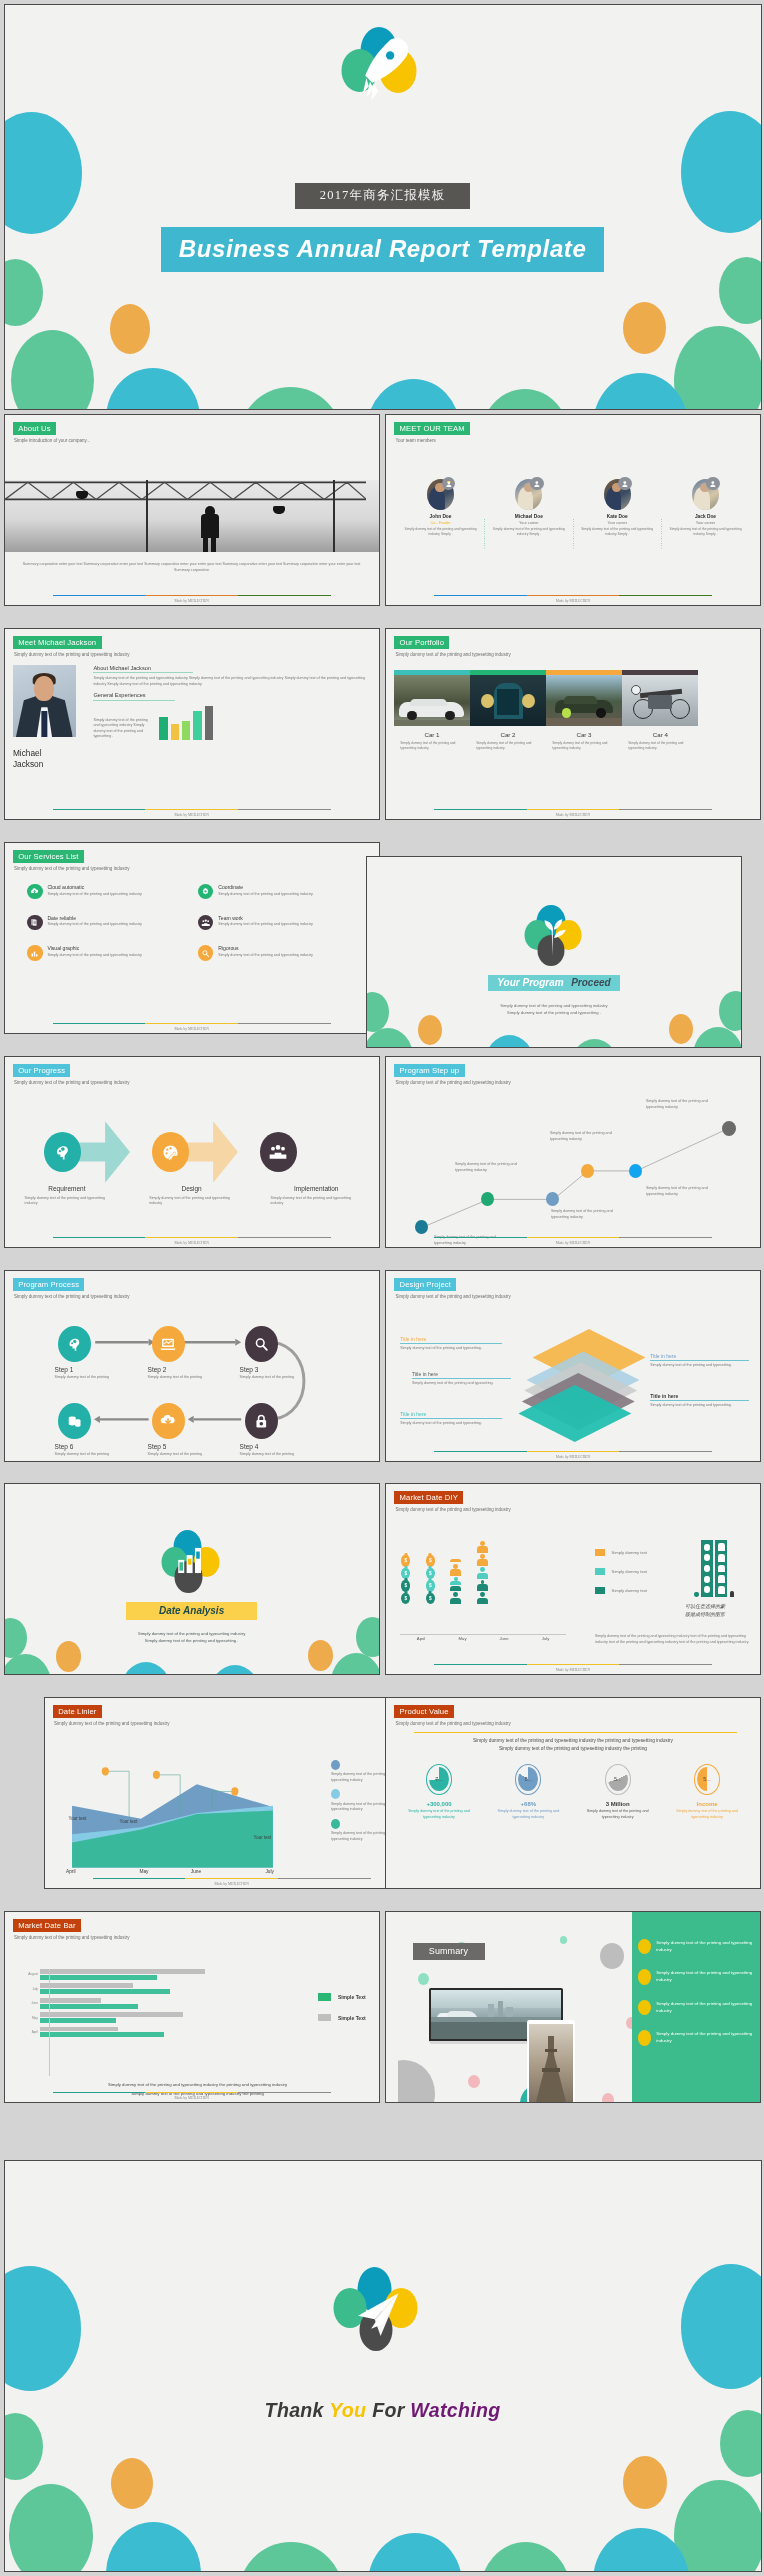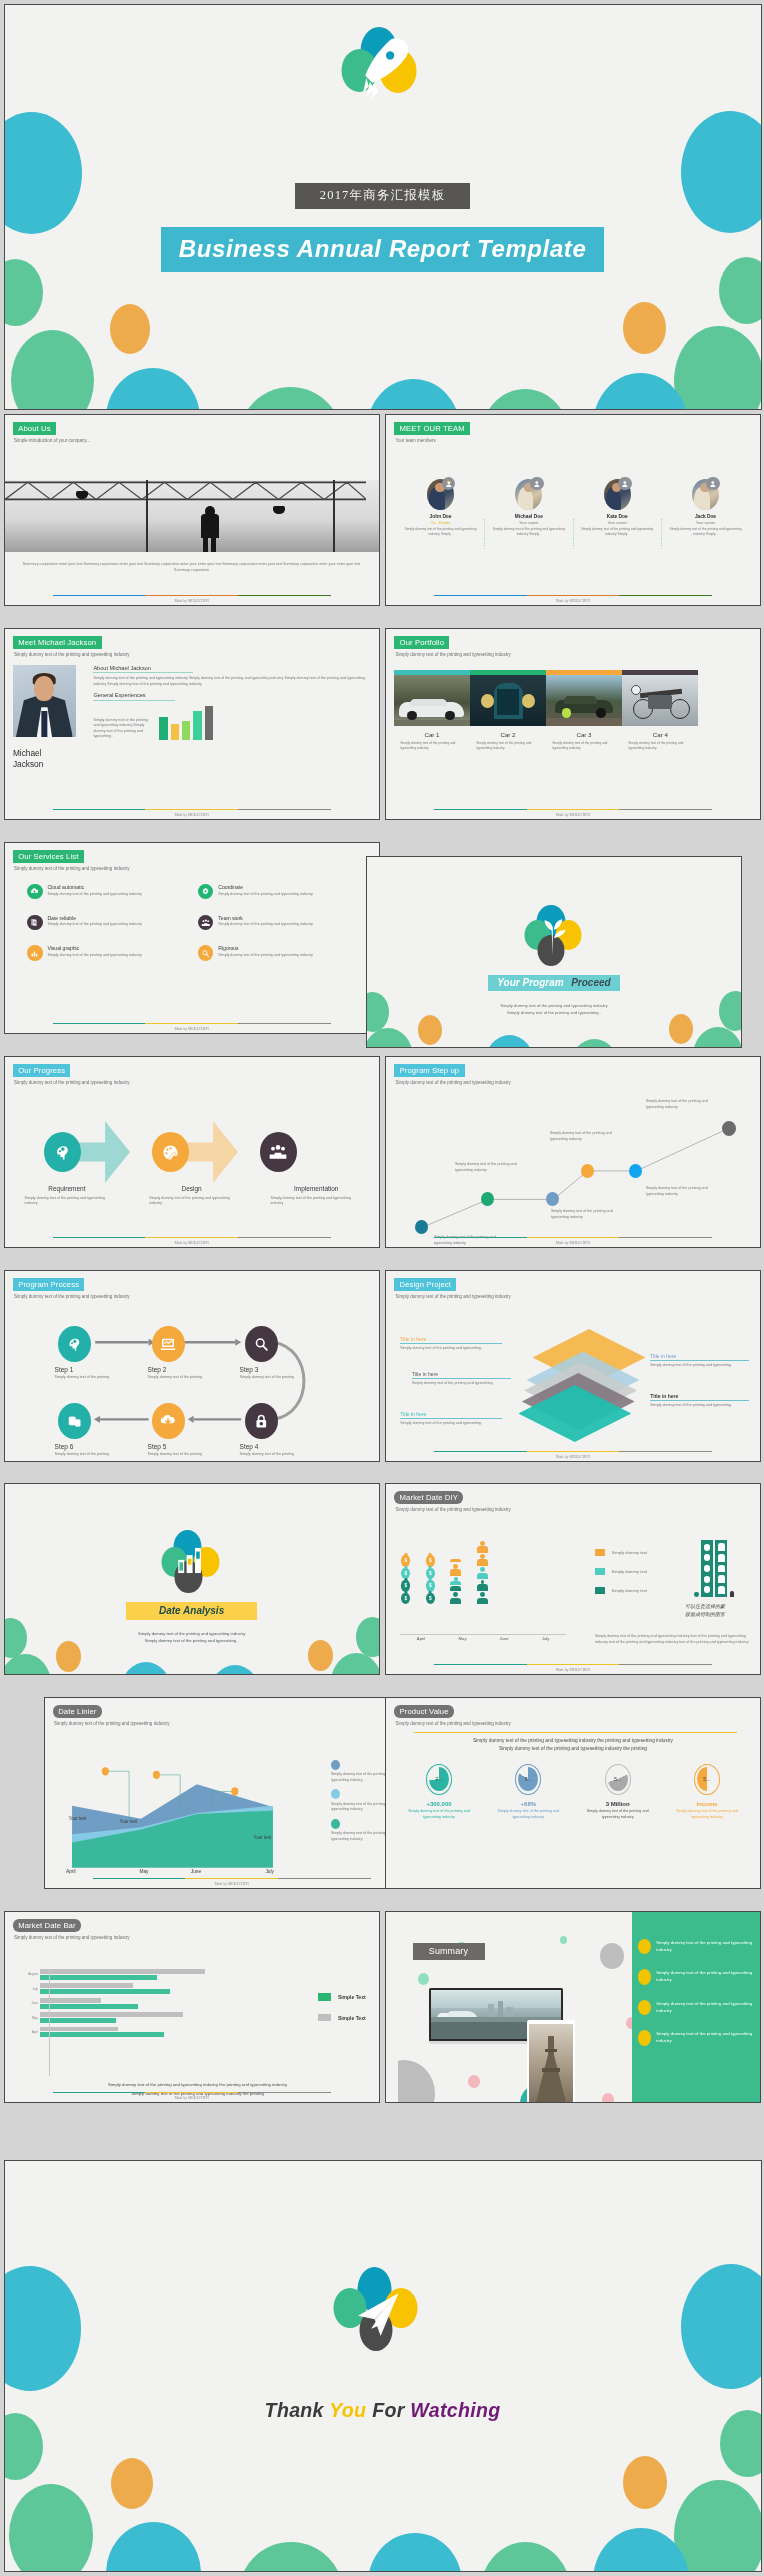--- a/index.html
+++ b/index.html
@@ -49,21 +49,21 @@
   
   .thumb { width:376px; height:192px; }
   .thumb .inner { position:absolute; inset:0; padding:7.1px 8.3px; }
 
   .sec-badge {
     display:inline-block; color:#fff; font-size:7.7px; font-weight:400;
     padding:1.8px 5.3px 2.4px 5.3px; letter-spacing:0.1px;
   }
   .badge-green { background:#2bb673; }
   .badge-cyan  { background:#4ec3d9; }
-  .badge-yellow{ background:#737373;border-radius:6px; }
+  .badge-yellow{ background:#c2410c; }
   .badge-gray  { background:#6b6a68; }
   .sec-sub { font-size:4.5px; color:#6d6d6d; margin:2.4px 0 0 1.2px; }
   .tiny { font-size:3.3px; line-height:1.45; color:#7d7d7d; }
   .tiny6 { font-size:3.7px; line-height:1.5; color:#7a7a7a; }
 
   .footer-made {
     position:absolute; left:0; right:0; bottom:2.4px; text-align:center;
     font-family:"Liberation Serif", serif; font-size:3.6px; color:#8a8a8a;
   }
   .footer-rule { position:absolute; bottom:9px; left:48px; right:48px; height:1.2px; display:flex; }

